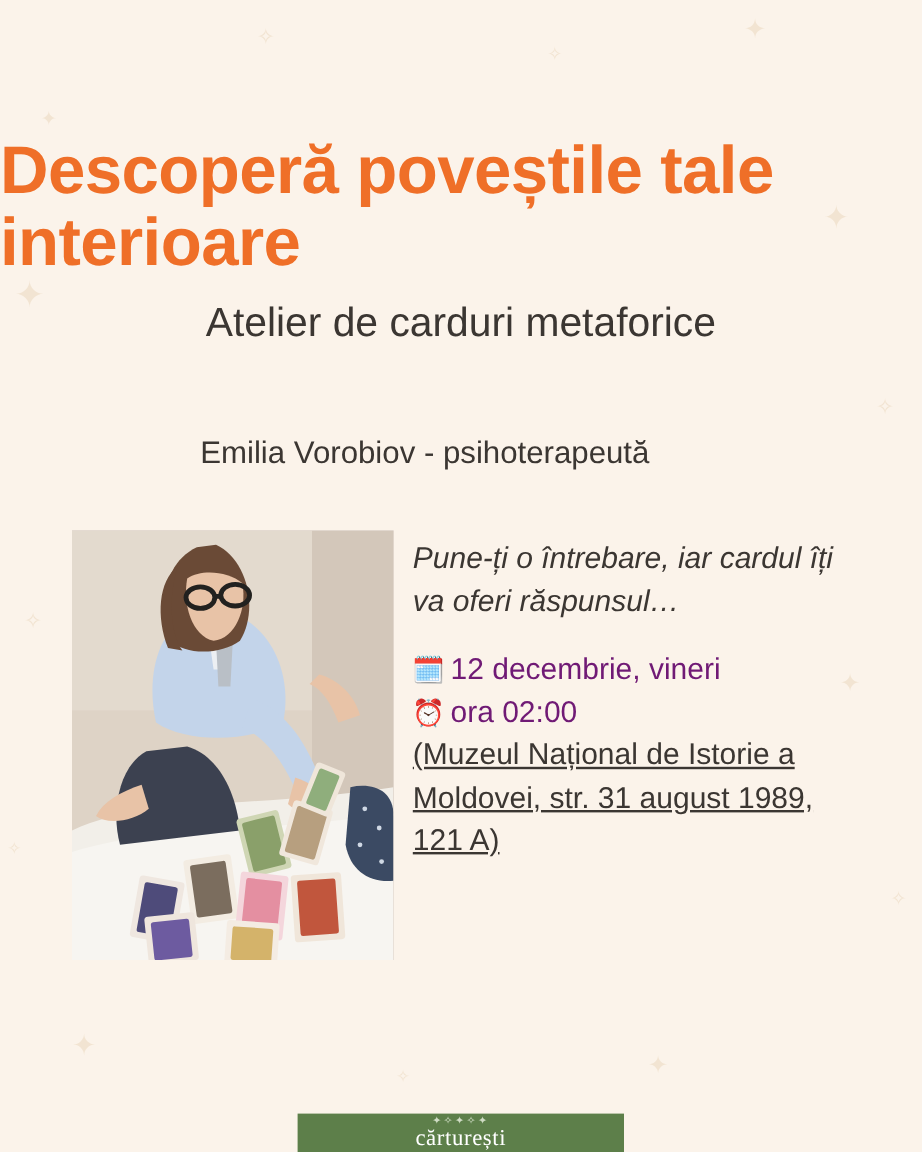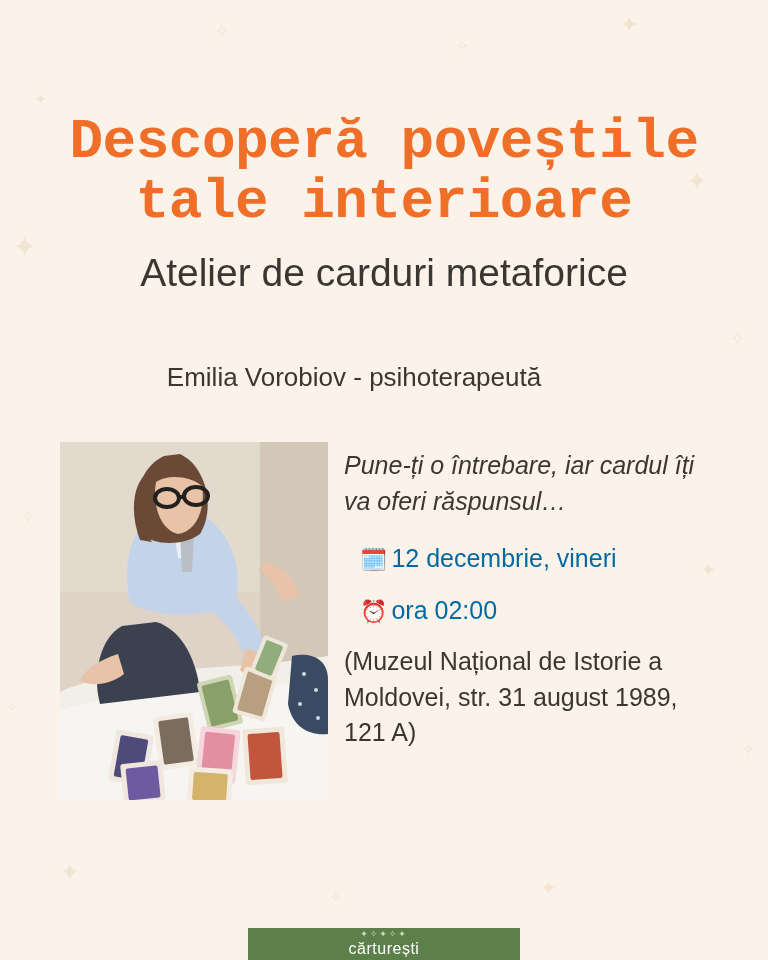--- a/index.html
+++ b/index.html
@@ -43,35 +43,35 @@
   .sparkle.s11 { left: 540px; top: 878px; font-size: 20px; }
   .sparkle.s12 { left: 330px; top: 890px; font-size: 14px; }
   .sparkle.s13 { left: 742px; top: 742px; font-size: 16px; }
   .sparkle.s14 { left: 6px;   top: 700px; font-size: 14px; }
 
   .title {
     position: absolute;
     top: 112px;
     left: 0;
     width: 768px;
-    text-align: center;
-    font-family: Liberation Mono, monospace;
+    text-align: left;
+    font-family: Liberation Sans, sans-serif;
     font-weight: 700;
     font-size: 56px;
     line-height: 1.08;
     color: #ef6f28;
     letter-spacing: -0.5px;
   }
   .subtitle {
     position: absolute;
     top: 248px;
     left: 0;
     width: 768px;
     text-align: center;
-    font-size: 39px;
+    font-size: 34px;
     line-height: 1.26;
     color: #3b3632;
   }
   .presenter {
     position: absolute;
     top: 362px;
     left: 0;
     width: 708px;
     text-align: center;
     font-size: 26px;
@@ -99,32 +99,33 @@
   .lead {
     font-size: 25px;
     line-height: 1.42;
     margin: 0 0 22px 0;
     color: #3b3632;
     font-style: italic;
   }
   .info-line {
     font-size: 25px;
     line-height: 1.42;
-    margin: 16px;
-    color: #0369a1;
+    margin: 0;
+    color: #701a75;
   }
   .info-line .emoji {
     font-size: 22px;
     margin-right: 4px;
   }
   .venue {
     font-size: 25px;
     line-height: 1.42;
     margin: 0;
     color: #3b3632;
+    text-decoration: underline;
   }
 
   .footer {
     position: absolute;
     left: 248px;
     top: 928px;
     width: 272px;
     height: 32px;
     background: #5d7f4a;
     display: flex;
@@ -136,22 +137,22 @@
   }
   .footer-marks {
     color: #cfdcc4;
     font-size: 9px;
     letter-spacing: 2px;
     line-height: 1;
     height: 10px;
   }
   .footer-logo {
     color: #ffffff;
-    font-family: Liberation Sans, sans-serif;
-    font-size: 16px;
+    font-family: Liberation Serif, serif;
+    font-size: 19px;
     line-height: 1.1;
     letter-spacing: 0.5px;
   }
 </style>
 </head>
 <body>
 
 <div class="poster">
 
   <span class="sparkle s1">✦</span>

